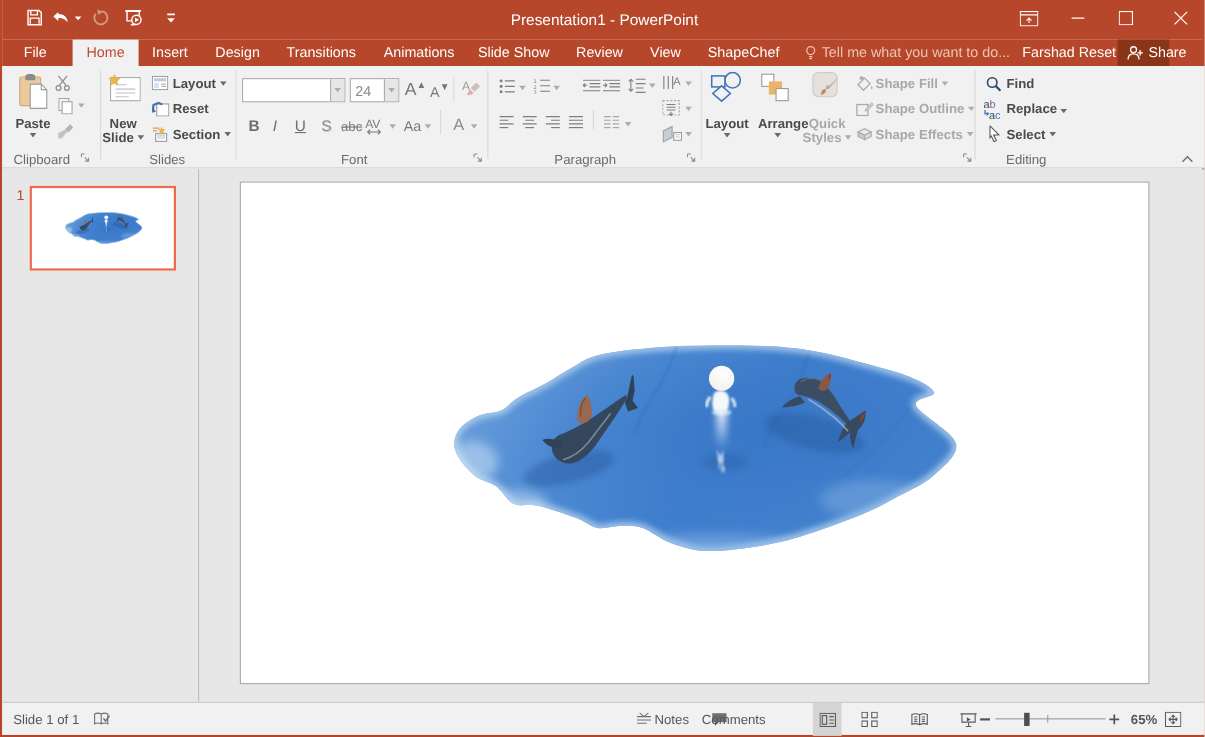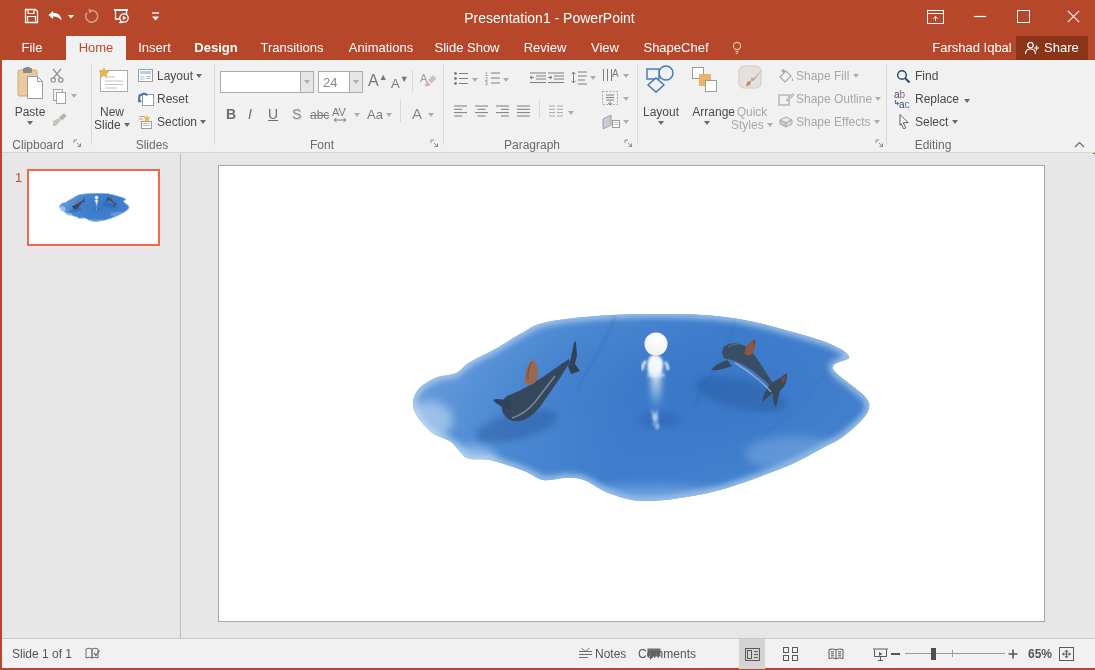--- a/index.html
+++ b/index.html
@@ -14,21 +14,21 @@
            color:#FFFFFF; font-size:14px; }
   
   .tabrow { position:absolute; left:0; top:36px; width:1095px; height:24px; background:#B7472A; }
   .tab { position:absolute; top:0; height:24px; line-height:24px; color:#FFFFFF; font-size:13px; text-align:center; }
   .tab.active { background:#F1F1F1; color:#C24A31; }
   
   .ribbon { position:absolute; left:0; top:60px; width:1095px; height:93px; background:#F1F1F1; border-bottom:1px solid #D5D5D5; }
   .gsep { position:absolute; top:4px; height:81px; width:1px; background:#D9D9D9; }
   .glabel { position:absolute; top:78px; font-size:12px; color:#6A6A6A; text-align:center; }
   .launcher { position:absolute; top:79px; width:10px; height:10px; }
-  .rbtxt { font-size:12px; color:#4B4B4B; }
+  .rbtxt { font-size:12px; color:#4B4B4B;font-weight:bold; }
   .dim { color:#A8A8A8; }
   .arrow-dn { display:inline-block; width:0; height:0; border-left:3.5px solid transparent; border-right:3.5px solid transparent; border-top:4px solid #6A6A6A; vertical-align:middle; }
   .arrow-dim { border-top-color:#ADADAD; }
   .combo { position:absolute; background:#FFFFFF; border:1px solid #ACACAC; }
   .combo .dd { position:absolute; right:0; top:0; bottom:0; width:13px; background:#E6E6E6; border-left:1px solid #ACACAC;
                display:flex; align-items:center; justify-content:center; }
   
   .content { position:absolute; left:0; top:154px; width:1095px; height:484px; background:#E7E7E7; }
   .panel { position:absolute; left:0; top:154px; width:179px; height:484px; background:#E7E7E7; border-right:1px solid #BDBDBD; }
   .thumbnum { position:absolute; left:13px; top:170px; font-size:13px; color:#BB4B31; }
@@ -86,35 +86,36 @@
       </svg>
     <svg style="position:absolute; left:1065px; top:10px;" width="13" height="13" viewBox="0 0 13 13">
         <path d="M0.8 0.8 l11.4 11.4 M12.2 0.8 l-11.4 11.4" stroke="#FFFFFF" stroke-width="1.1"></path>
       </svg>
   </div>
 
   <div class="tabrow">
     <div class="tab" style="left:8px; width:44px;">File</div>
     <div class="tab active" style="left:64px; width:60px;">Home</div>
     <div class="tab" style="left:130px; width:45px;">Insert</div>
-    <div class="tab" style="left:190px; width:48px;font-weight:bold;">Design</div>
+    <div class="tab" style="left:190px; width:48px;">Design</div>
     <div class="tab" style="left:252px; width:76px;">Transitions</div>
     <div class="tab" style="left:340px; width:78px;">Animations</div>
     <div class="tab" style="left:428px; width:74px;">Slide Show</div>
     <div class="tab" style="left:516px; width:54px;">Review</div>
     <div class="tab" style="left:582px; width:42px;">View</div>
     <div class="tab" style="left:638px; width:72px;">ShapeChef</div>
     <svg style="position:absolute; left:729px; top:5px;" width="12" height="15" viewBox="0 0 12 15">
       <g stroke="#EFC4B8" fill="none" stroke-width="1.1">
         <circle cx="6" cy="5" r="3.6"></circle>
         <path d="M4.5 10.5 h3 M4.8 12.3 h2.4"></path>
       </g>
     </svg>
-    <div class="tab" style="left:920px; width:100px; white-space:nowrap;">Farshad Iqbal</div>
-    <div class="tab" style="left:1014px; width:72px; background:#8A3418; text-align:center;">
+    <div class="tab" style="left:745px; width:220px; text-align:left; color:#EFC4B8; white-space:nowrap;">Tell me what you want to do...</div>
+    <div class="tab" style="left:920px; width:100px; white-space:nowrap;">Farshad Reset</div>
+    <div class="tab" style="left:1014px; width:47px; background:#8A3418; text-align:center;">
       <svg style="position:absolute; left:8px; top:5px;" width="16" height="14" viewBox="0 0 16 14">
         <g stroke="#FFFFFF" fill="none" stroke-width="1.2">
           <circle cx="6.5" cy="4.2" r="2.7"></circle>
           <path d="M1.5 13 c0-3.2 2.2-5 5-5 2.8 0 5 1.8 5 5"></path>
           <path d="M12.5 4.5 v5 M10 7 h5"></path>
         </g>
       </svg>
       <span style="position:absolute; left:28px;">Share</span>
     </div>
   </div>

